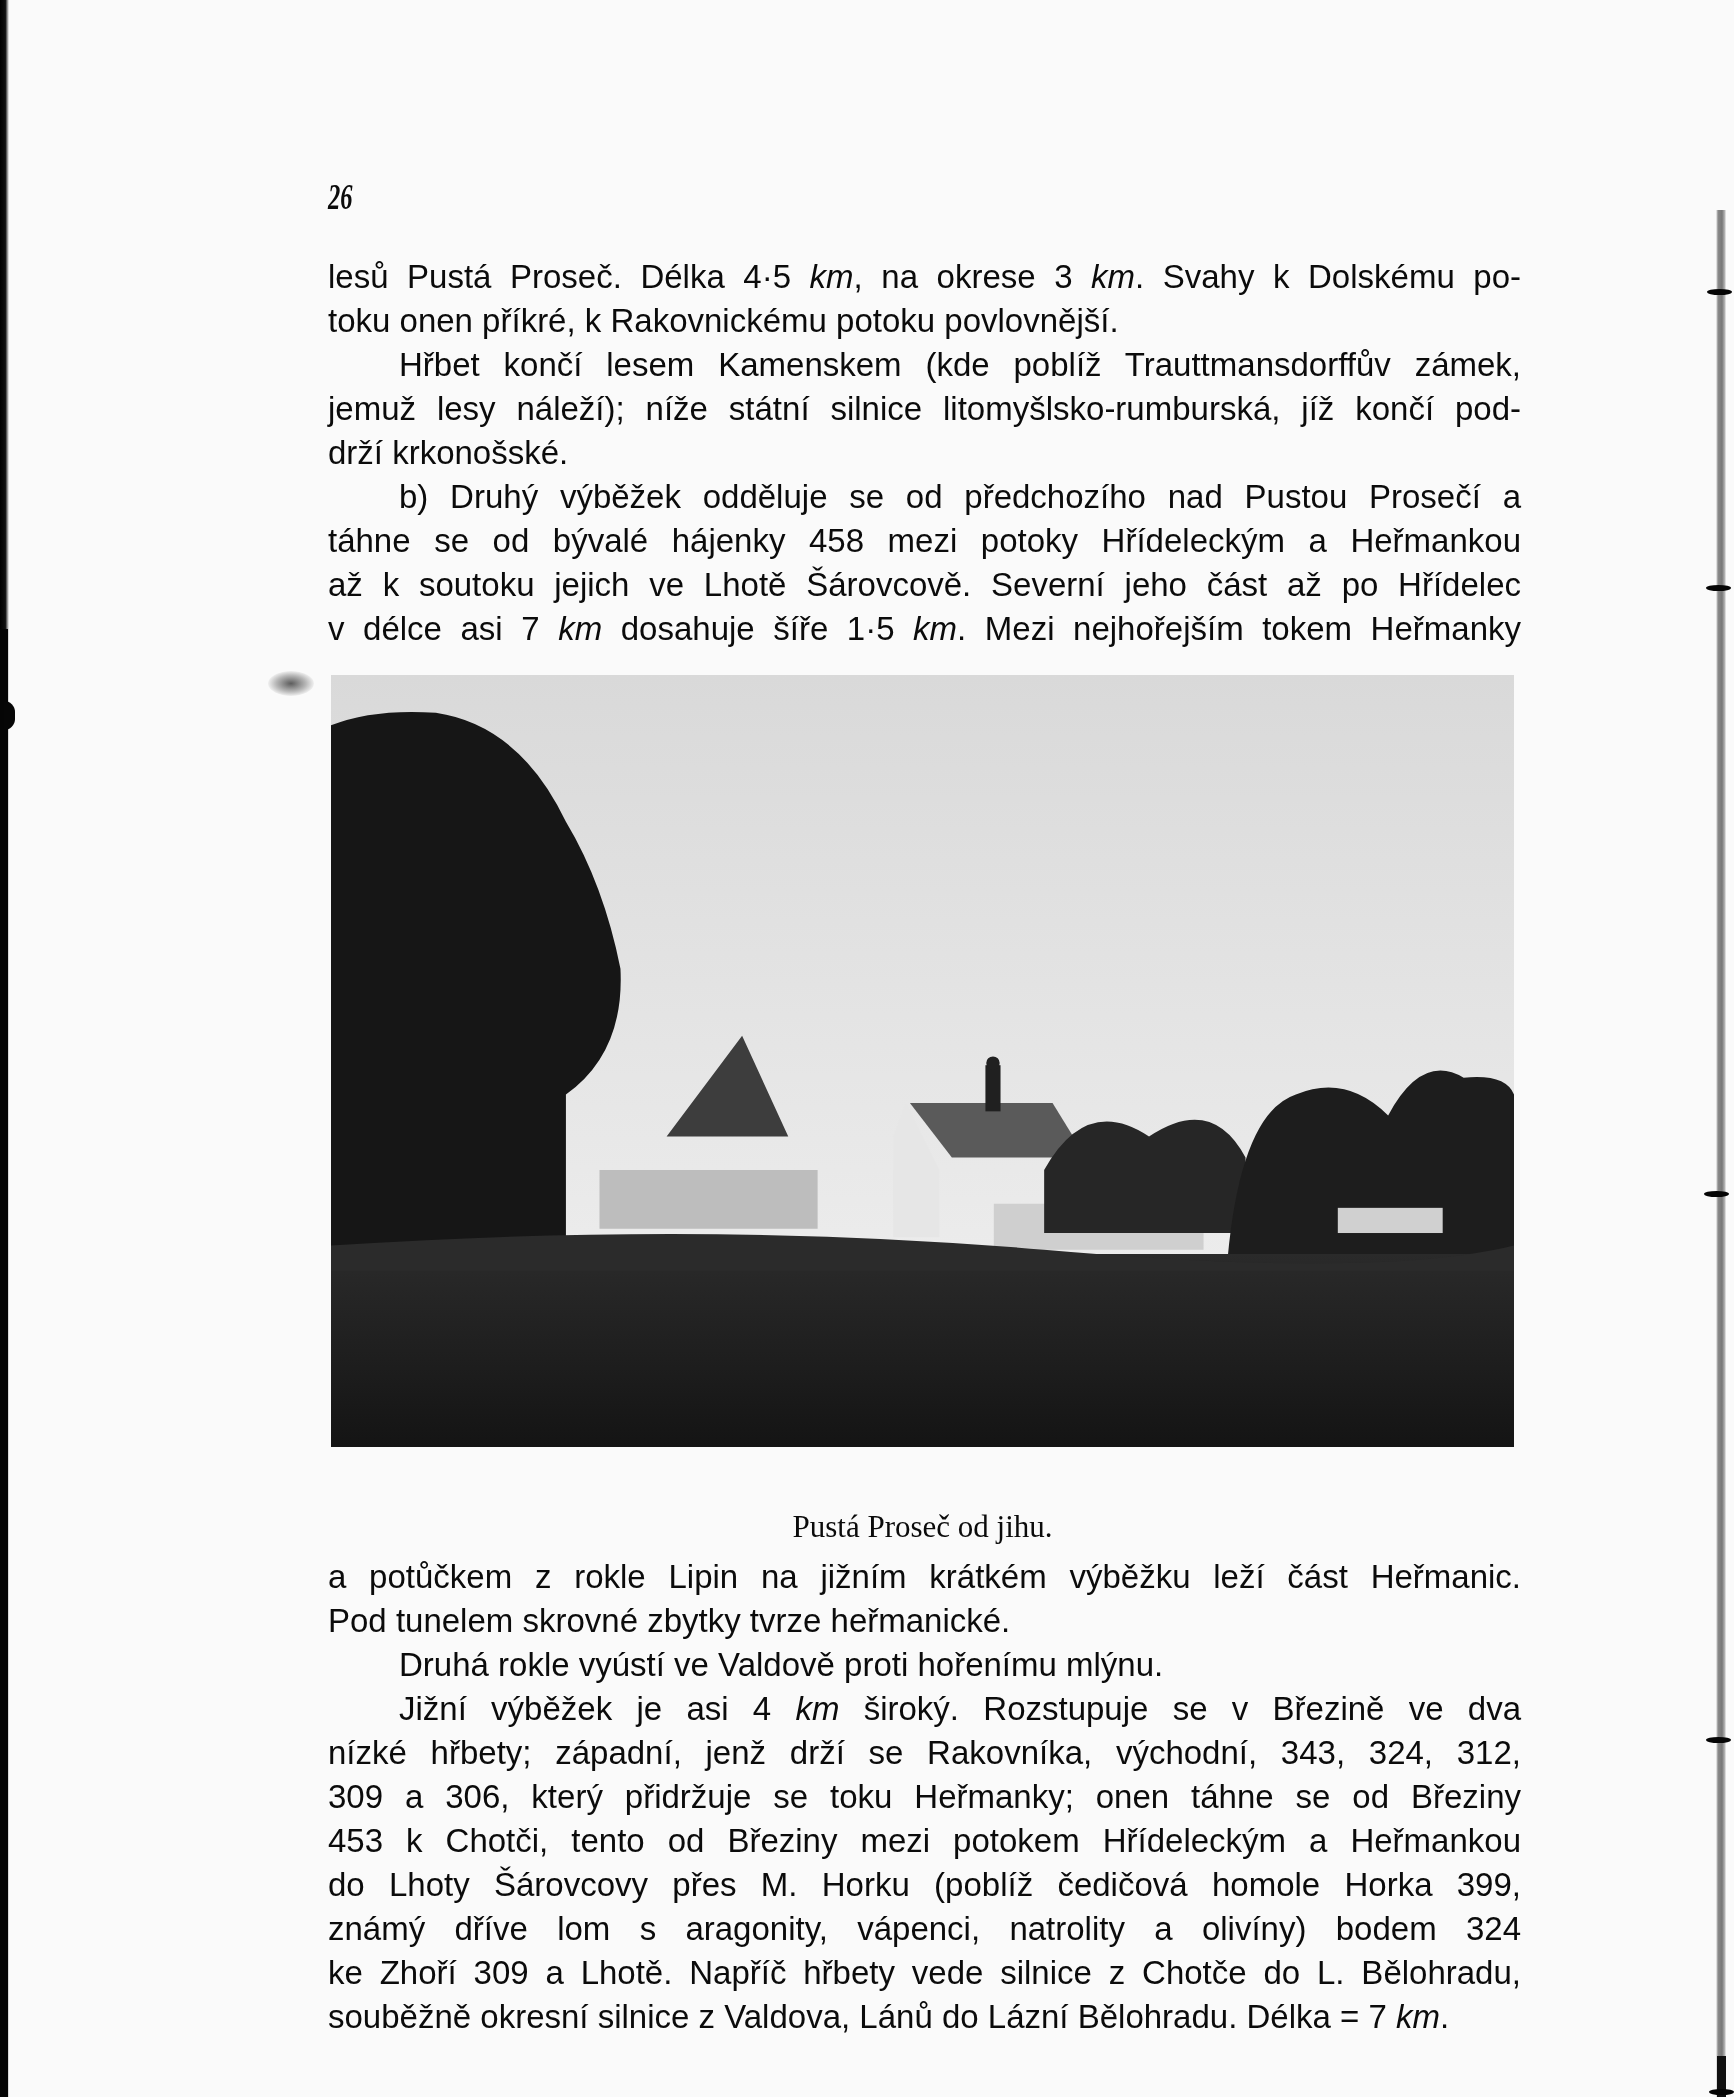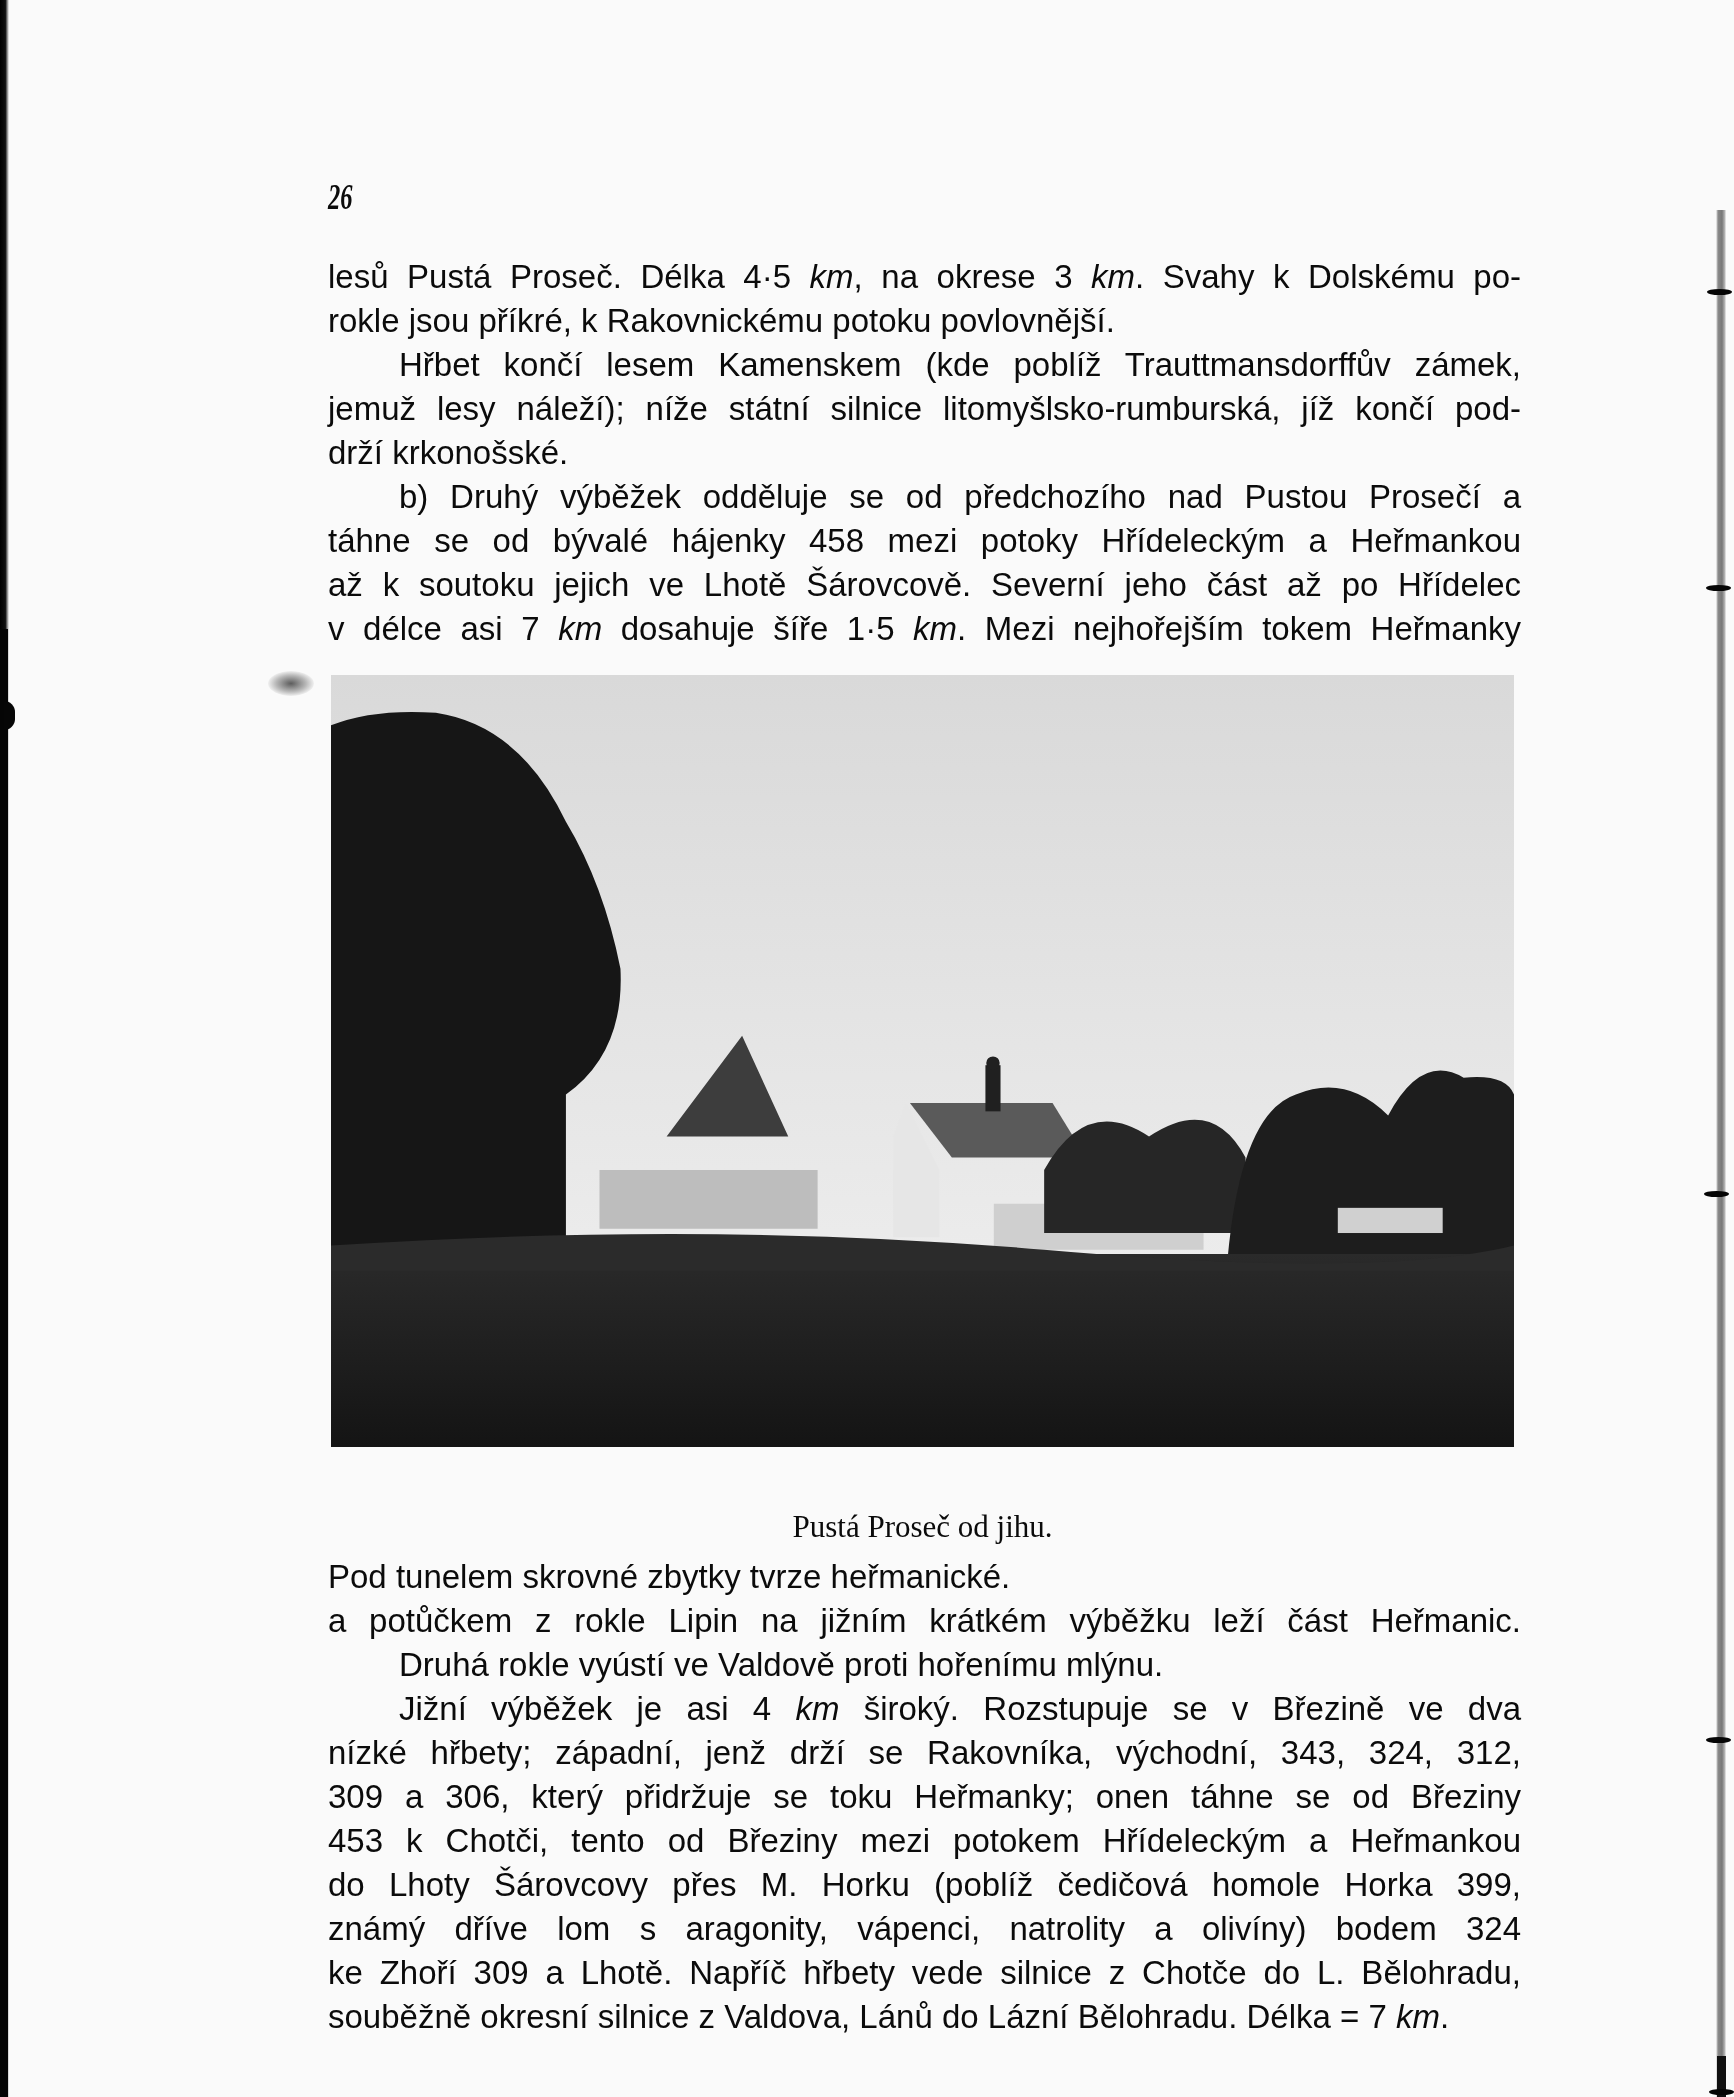--- a/index.html
+++ b/index.html
@@ -75,21 +75,21 @@
 <div class="binding-tick" style="left:1707px; top:289px;"></div>
 <div class="binding-tick" style="left:1706px; top:585px;"></div>
 <div class="binding-tick" style="left:1704px; top:1191px;"></div>
 <div class="binding-tick" style="left:1706px; top:1737px;"></div>
 <div class="binding-tick" style="left:1709px; top:2089px;"></div>
 
 <div class="page-number">26</div>
 
 <div class="text-block" style="top:255px;">
   <div class="line" id="p0l0">lesů Pustá Proseč. Délka 4·5 <em>km</em>, na okrese 3 <em>km</em>. Svahy k Dolskému po-</div>
-  <div class="line last">rokle jsou příkré, k Rakovnickému potoku povlovnější.</div>
+  <div class="line last">toku onen příkré, k Rakovnickému potoku povlovnější.</div>
   <div class="line indent">Hřbet končí lesem Kamenskem (kde poblíž Trauttmansdorffův zámek,</div>
   <div class="line">jemuž lesy náleží); níže státní silnice litomyšlsko-rumburská, jíž končí pod-</div>
   <div class="line last">drží krkonošské.</div>
   <div class="line indent">b) Druhý výběžek odděluje se od předchozího nad Pustou Prosečí a</div>
   <div class="line">táhne se od bývalé hájenky 458 mezi potoky Hřídeleckým a Heřmankou</div>
   <div class="line">až k soutoku jejich ve Lhotě Šárovcově. Severní jeho část až po Hřídelec</div>
   <div class="line" id="p2l3">v délce asi 7 <em>km</em> dosahuje šíře 1·5 <em>km</em>. Mezi nejhořejším tokem Heřmanky</div>
 </div>
 
 <div class="photo">
@@ -117,22 +117,22 @@
     <path d="M2130 1500 Q2150 1050 2300 1000 Q2420 950 2520 1050 Q2600 900 2700 960 Q2800 950 2820 1000 L2820 1500 Z" fill="#1d1d1d"></path>
     <rect x="2400" y="1270" width="250" height="60" fill="#d0d0d0"></rect>
     <rect x="0" y="1380" width="2820" height="460" fill="url(#field)"></rect>
     <path d="M0 1360 Q900 1300 1700 1370 T2820 1360 L2820 1420 L0 1420 Z" fill="#2b2b2b"></path>
   </svg>
 </div>
 
 <div class="caption">Pustá Proseč od jihu.</div>
 
 <div class="text-block" style="top:1555px;">
+  <div class="line">a potůčkem z rokle Lipin na jižním krátkém výběžku leží část Heřmanic.</div>
   <div class="line last">Pod tunelem skrovné zbytky tvrze heřmanické.</div>
-  <div class="line">a potůčkem z rokle Lipin na jižním krátkém výběžku leží část Heřmanic.</div>
   <div class="line indent last">Druhá rokle vyústí ve Valdově proti hořenímu mlýnu.</div>
   <div class="line indent" id="p5l0">Jižní výběžek je asi 4 <em>km</em> široký. Rozstupuje se v Březině ve dva</div>
   <div class="line">nízké hřbety; západní, jenž drží se Rakovníka, východní, 343, 324, 312,</div>
   <div class="line">309 a 306, který přidržuje se toku Heřmanky; onen táhne se od Březiny</div>
   <div class="line">453 k Chotči, tento od Březiny mezi potokem Hřídeleckým a Heřmankou</div>
   <div class="line">do Lhoty Šárovcovy přes M. Horku (poblíž čedičová homole Horka 399,</div>
   <div class="line">známý dříve lom s aragonity, vápenci, natrolity a olivíny) bodem 324</div>
   <div class="line">ke Zhoří 309 a Lhotě. Napříč hřbety vede silnice z Chotče do L. Bělohradu,</div>
   <div class="line last" id="p5l7">souběžně okresní silnice z Valdova, Lánů do Lázní Bělohradu. Délka = 7 <em>km</em>.</div>
 </div>

